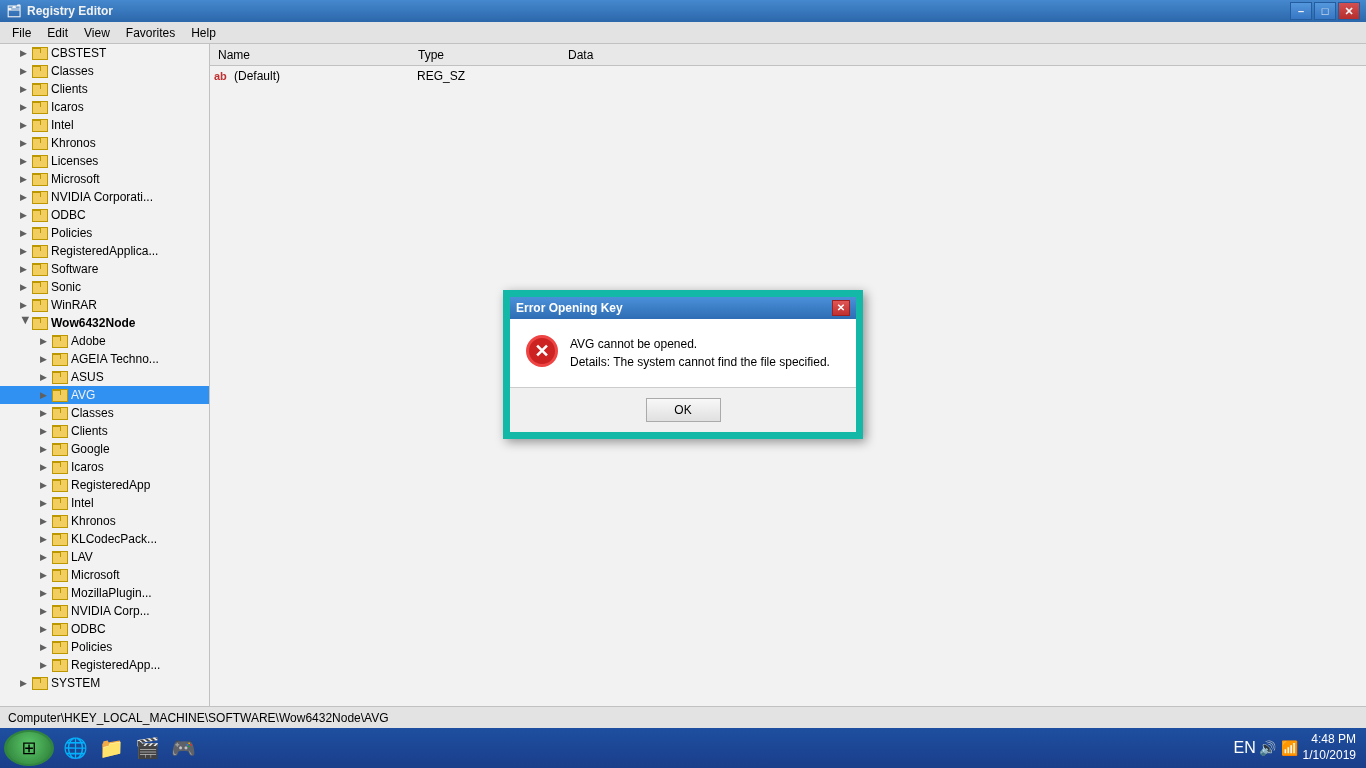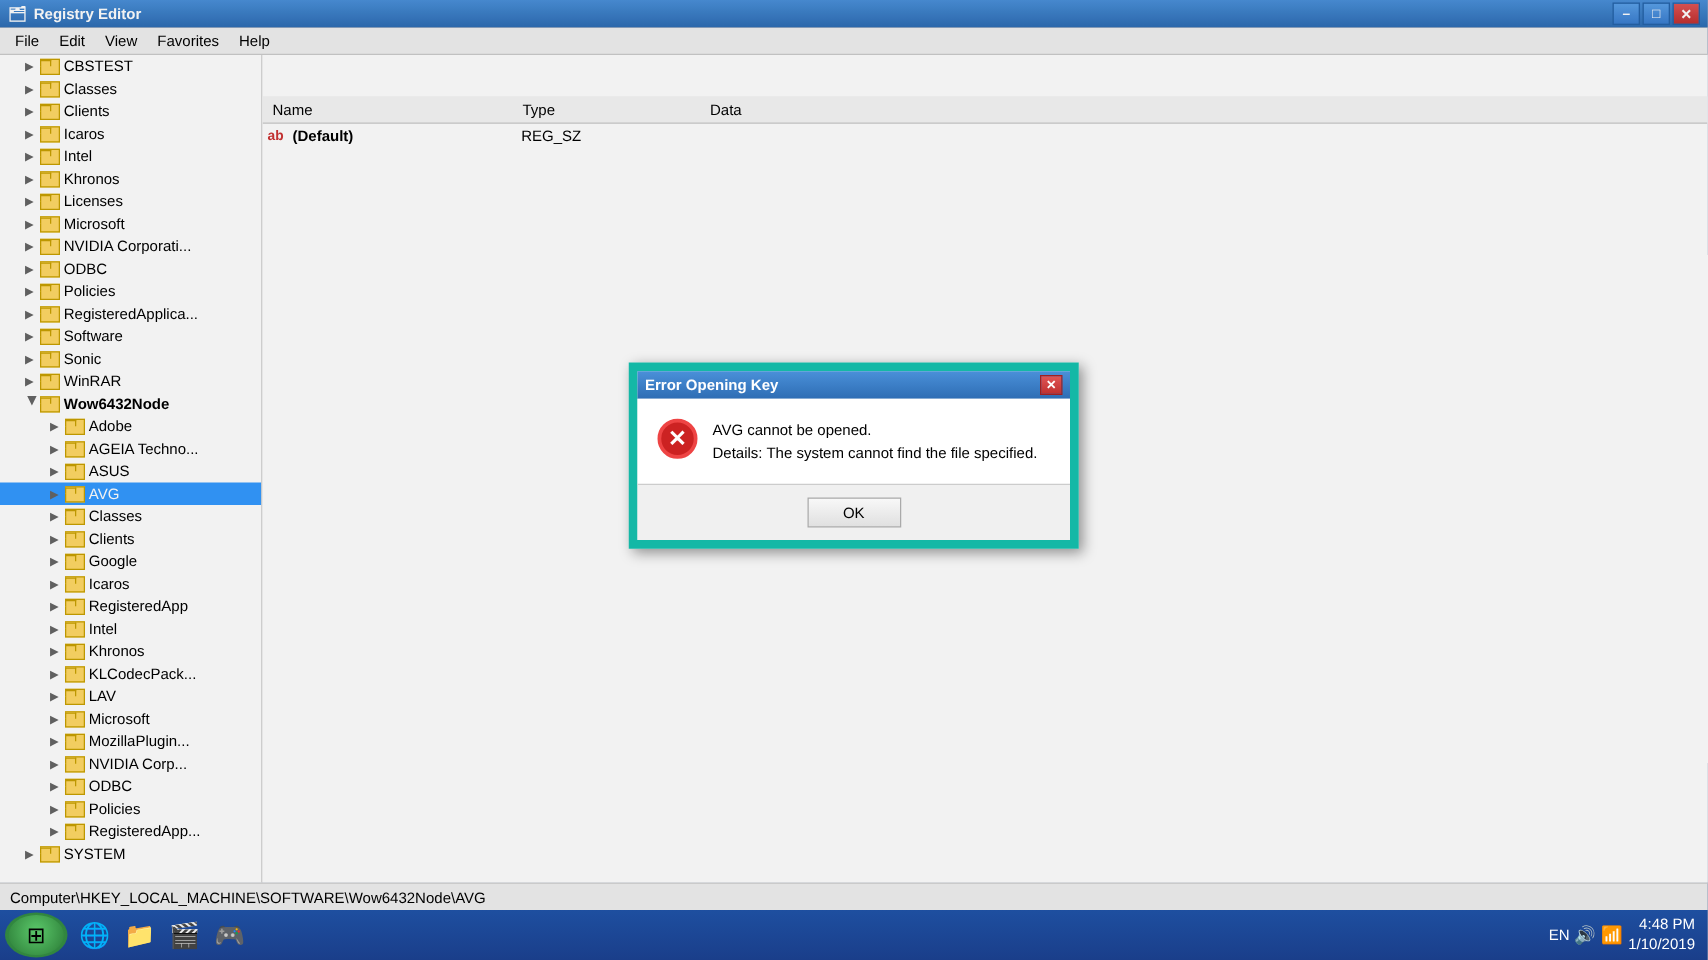--- a/index.html
+++ b/index.html
@@ -144,21 +144,20 @@
     
     #col-headers {
       display: flex;
       background: #f5f5f5;
       border-bottom: 1px solid #ccc;
       padding: 2px 0;
       font-size: 12px;
       font-weight: normal;
       height: 22px;
       align-items: center;
-      margin-top: 33px;
     }
     .col-header {
       padding: 0 8px;
     }
     .col-name { width: 200px; }
     .col-type { width: 150px; }
     .col-data { flex: 1; }
 
     
     .reg-row {
@@ -168,21 +167,21 @@
       height: 20px;
       font-size: 12px;
     }
     .reg-icon {
       width: 18px;
       font-size: 11px;
       margin-left: 4px;
       color: #cc3333;
       font-weight: bold;
     }
-    .reg-name { width: 185px; padding-left: 2px; font-weight: bold; }
+    .reg-name { width: 185px; padding-left: 2px; }
     .reg-type { width: 150px; }
     .reg-data { flex: 1; }
 
     
     #status-bar {
       height: 22px;
       background: #f0f0f0;
       border-top: 1px solid #ccc;
       display: flex;
       align-items: center;
@@ -587,21 +586,21 @@
     <div id="start-btn">
       <div class="start-orb">⊞</div>
     </div>
     <div class="taskbar-icon">🌐</div>
     <div class="taskbar-icon">📁</div>
     <div class="taskbar-icon">🎬</div>
     <div class="taskbar-icon">🎮</div>
 
     <div id="taskbar-right">
       <div class="sys-tray">
-        <span style="color:white; font-size:12px;">EN</span>
+        <span style="color:white; font-size:16px;">EN</span>
         <span style="font-size:14px;">🔊</span>
         <span style="font-size:14px;">📶</span>
       </div>
       <div id="clock">
         <div>4:48 PM</div>
         <div>1/10/2019</div>
       </div>
     </div>
   </div>
 

